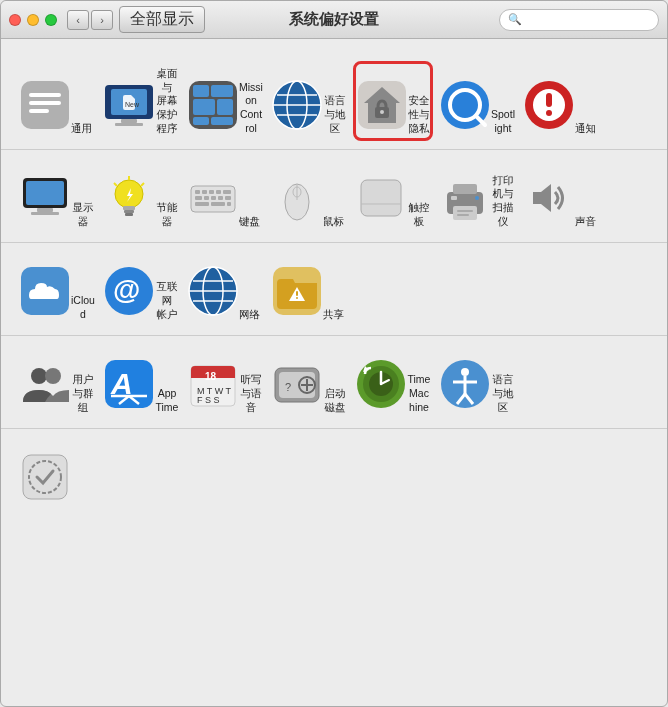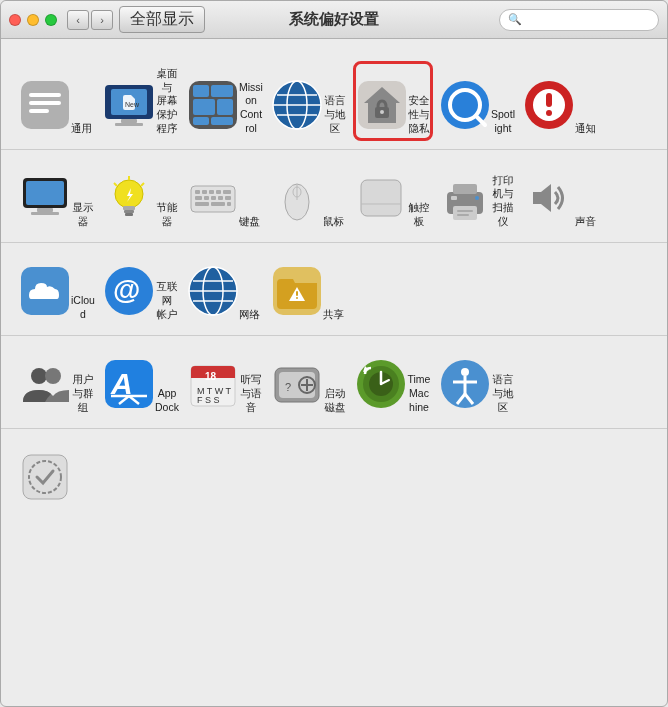--- a/index.html
+++ b/index.html
@@ -455,21 +455,21 @@
         <div class="icon-item">
           <div class="icon-img">
             <svg width="52" height="52" viewBox="0 0 52 52">
               <rect x="2" y="2" width="48" height="48" rx="10" fill="#2080e0"></rect>
               <text x="8" y="36" font-size="30" fill="white" font-weight="bold" font-style="italic">A</text>
               <line x1="8" y1="38" x2="44" y2="38" stroke="white" stroke-width="2.5"></line>
               <line x1="26" y1="38" x2="16" y2="46" stroke="white" stroke-width="2.5"></line>
               <line x1="26" y1="38" x2="36" y2="46" stroke="white" stroke-width="2.5"></line>
             </svg>
           </div>
-          <span class="icon-label">App Dock</span>
+          <span class="icon-label">App Time</span>
         </div>
 
 
         <div class="icon-item">
           <div class="icon-img">
             <svg width="52" height="52" viewBox="0 0 52 52">
               <rect x="4" y="8" width="44" height="40" rx="4" fill="#f0f0f0" stroke="#ccc" stroke-width="1"></rect>
               <rect x="4" y="8" width="44" height="12" rx="4" fill="#cc3333"></rect>
               <rect x="4" y="16" width="44" height="4" fill="#cc3333"></rect>
               <text x="18" y="22" font-size="10" fill="white" font-weight="bold">18</text>

